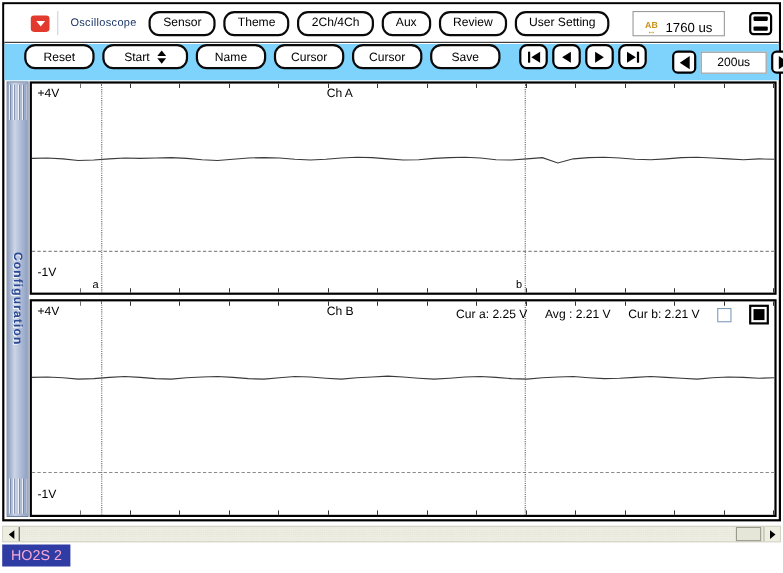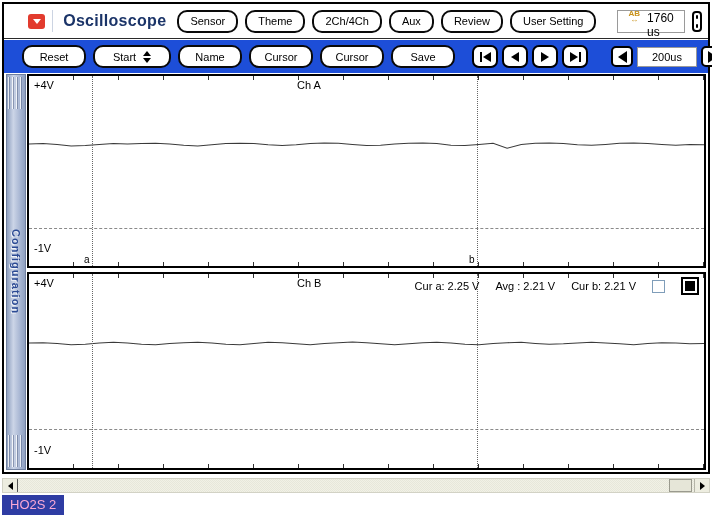--- a/index.html
+++ b/index.html
@@ -10,36 +10,36 @@
            border:2px solid #000; background:#fff; }
 
   
   .row1 { position:absolute; left:0; right:0; top:0; height:35px; display:flex;
           align-items:center; gap:7px; padding:0 6px 0 24px; border-bottom:1px solid #2a2a2a; background:#fff; }
   .logo { width:17px; height:15px; background:#E23B2E; border-radius:3px; display:flex;
           align-items:center; justify-content:center; flex:0 0 auto; }
   .logo i { width:0; height:0; border-left:4px solid transparent; border-right:4px solid transparent;
             border-top:5px solid #fff; }
   .sep { width:1px; height:22px; background:#ccd4e2; }
-  .title { font-size:16px; font-weight:bold; color:#1B3468; letter-spacing:0.3px; margin:0 4px; white-space:nowrap; }
+  .title { font-size:10px; font-weight:normal; color:#1B3468; letter-spacing:0.3px; margin:0 4px; white-space:nowrap; }
   .pill { display:inline-flex; align-items:center; justify-content:center; height:23px;
           border:2px solid #0a0a0a; border-radius:10px; background:#fff; padding:0 11px;
           font:inherit; white-space:nowrap; cursor:default; }
-  .timebox { display:flex; align-items:flex-start; gap:7px; border:1px solid #9a9a9a; height:23px;
+  .timebox { display:flex; align-items:flex-end; gap:7px; border:1px solid #9a9a9a; height:23px;
              padding:0 10px; margin-left:14px; background:#fff; }
   .ab-icon { color:#C8921B; font-weight:bold; font-size:8px; line-height:6px; text-align:center; }
   .ab-icon::before { content:"AB"; display:block; }
   .ab-icon::after  { content:"↔";  display:block; }
   .timeval { font-size:12px; }
   .menu-icon { width:21px; height:21px; border:2px solid #000; border-radius:4px; margin-left:auto;
                padding:2px; background:#fff; display:flex; flex-direction:column; justify-content:space-between; }
   .menu-icon i { display:block; height:4px; background:#000; border-radius:1px; }
 
   .row2 { position:absolute; left:0; right:0; top:36px; height:33px; display:flex;
-          align-items:center; gap:7px; padding-left:18px; background:#1d4ed8; }
+          gap:7px; padding-left:18px; background:#7dd3fc; }
   .spinner { display:inline-flex; flex-direction:column; gap:2px; margin-left:7px; }
   .spinner b { width:0; height:0; border-left:4px solid transparent; border-right:4px solid transparent; }
   .spinner b.up { border-bottom:5px solid #000; }
   .spinner b.dn { border-top:5px solid #000; }
   .navgrp { display:flex; gap:4px; margin-left:10px; }
   .navbtn { width:26px; height:23px; border:2px solid #000; border-radius:7px; background:#fff;
             display:flex; align-items:center; justify-content:center; gap:1px; }
   .tri-l { width:0; height:0; border-top:5px solid transparent; border-bottom:5px solid transparent; border-right:8px solid #000; }
   .tri-r { width:0; height:0; border-top:5px solid transparent; border-bottom:5px solid transparent; border-left:8px solid #000; }
   .vbar { width:2px; height:10px; background:#000; }

